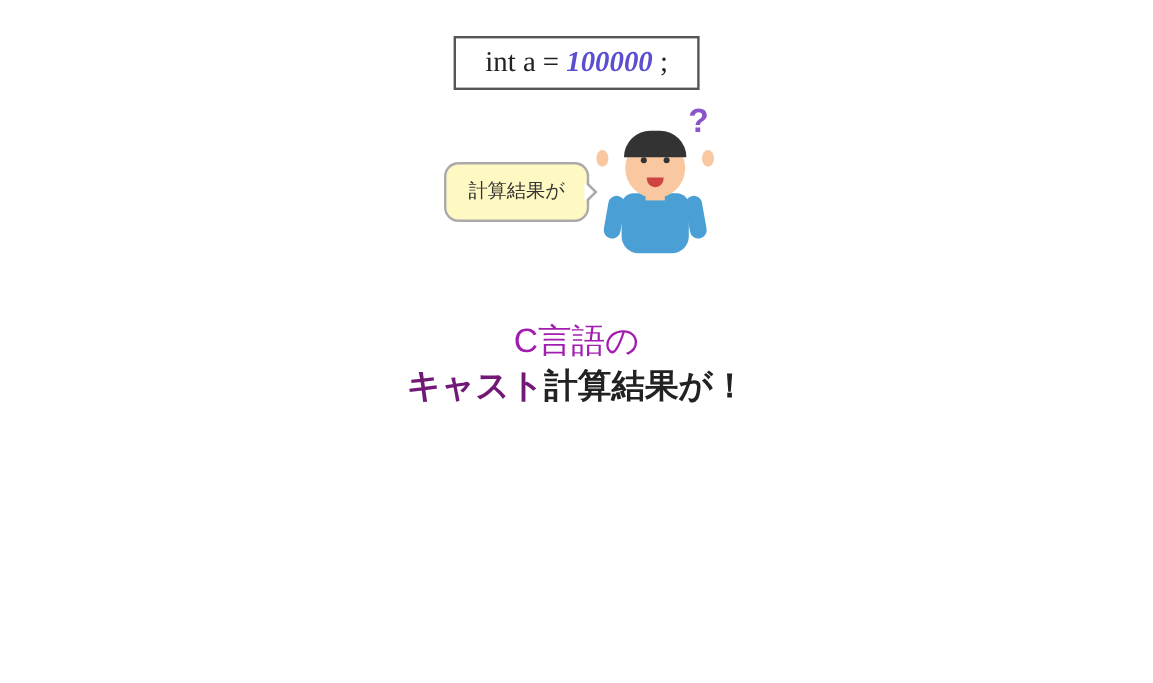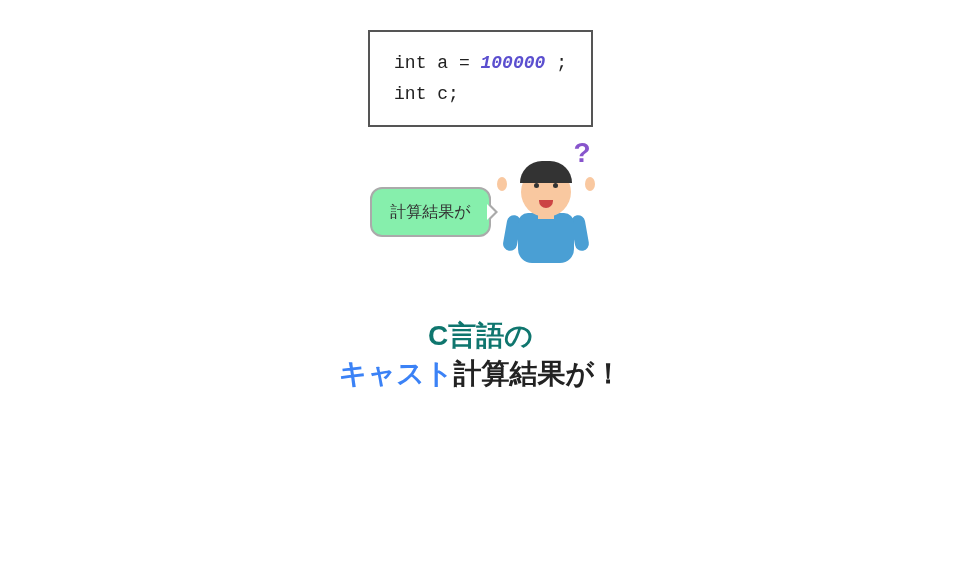--- a/index.html
+++ b/index.html
@@ -12,24 +12,24 @@
       flex-direction: column;
       align-items: center;
       justify-content: flex-start;
       padding-top: 30px;
       font-family: 'Meiryo', 'Hiragino Kaku Gothic ProN', 'Yu Gothic', sans-serif;
       overflow: hidden;
     }
 
     .code-box {
       border: 2px solid #555;
-      padding: 16px 24px;
+      padding: 0 24px;
       background: #fff;
-      font-family: Liberation Mono, monospace;
-      font-size: 18px;
+      font-family: Liberation Serif, serif;
+      font-size: 24px;
       line-height: 1.7;
       color: #222;
       display: inline-block;
       margin-bottom: 20px;
     }
 
     .code-keyword {
       color: #222;
     }
 
@@ -42,21 +42,21 @@
     .middle-section {
       display: flex;
       align-items: center;
       justify-content: center;
       gap: 10px;
       margin-bottom: 30px;
       position: relative;
     }
 
     .speech-bubble {
-      background: #86efac;
+      background: #fef9c3;
       border: 2px solid #aaa;
       border-radius: 12px;
       padding: 10px 18px;
       font-size: 16px;
       color: #333;
       position: relative;
       text-align: center;
       line-height: 1.6;
     }
 
@@ -246,47 +246,43 @@
       z-index: 0;
     }
 
     .title-section {
       text-align: center;
       margin-top: 10px;
     }
 
     .title-line1 {
       font-size: 28px;
-      font-weight: bold;
-      color: #0f766e;
+      font-weight: normal;
+      color: #a21caf;
     }
 
     .title-line2 {
       font-size: 28px;
       font-weight: bold;
       color: #222;
     }
 
     .title-highlight {
-      color: #3b82f6;
+      color: #701a75;
     }
   </style>
 </head>
 <body>
 
 <div class="code-box">
   <div>
     <span class="code-keyword">int</span>
     <span> a = </span>
     <span class="code-number">100000</span>
     <span>;</span>
-  </div>
-  <div>
-    <span class="code-keyword">int</span>
-    <span> c;</span>
   </div>
 </div>
 
 <div class="middle-section">
   <div class="speech-bubble">
     <div>計算結果が</div>
   </div>
 
   <div class="character">
     <div class="question-mark">?</div>

